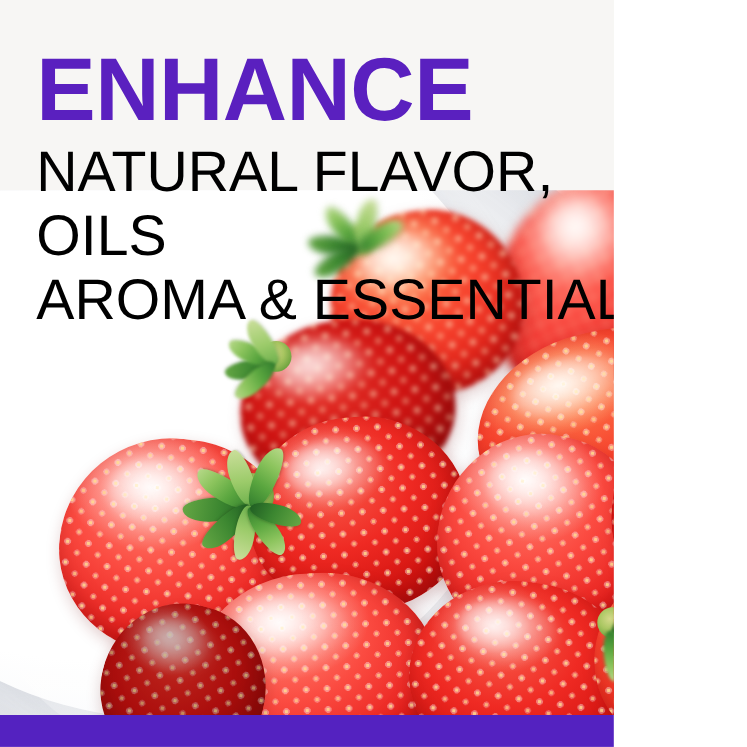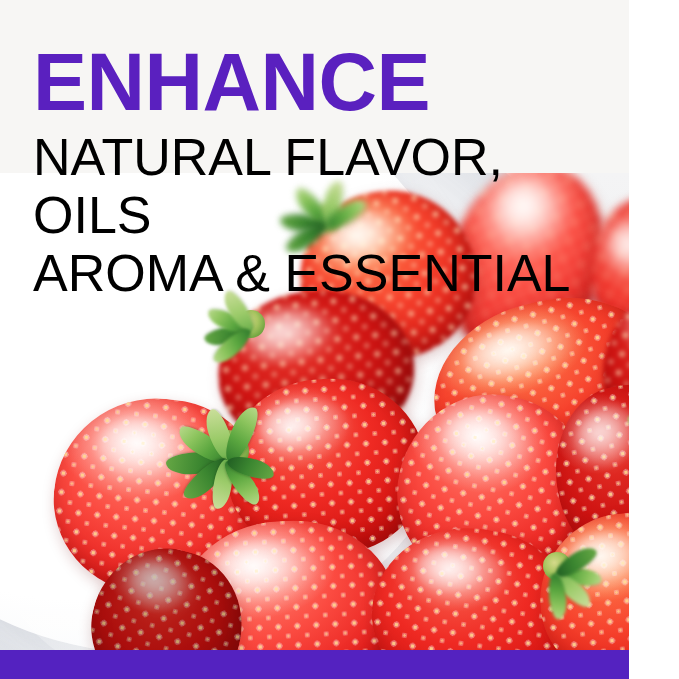--- a/index.html
+++ b/index.html
@@ -3,21 +3,21 @@
 <meta charset="utf-8">
 <title>Enhance Natural Flavor</title>
 <style>
   html, body {
     margin: 0;
     padding: 0;
     background: #ffffff;
   }
   #banner {
     position: relative;
-    width: 629px;
+    width: 558px;
     height: 679px;
     overflow: hidden;
     font-family: "Liberation Sans", sans-serif;
     background: #f7f6f4;
     -webkit-font-smoothing: antialiased;
   }
 
   
   .photo-area {
     position: absolute;

